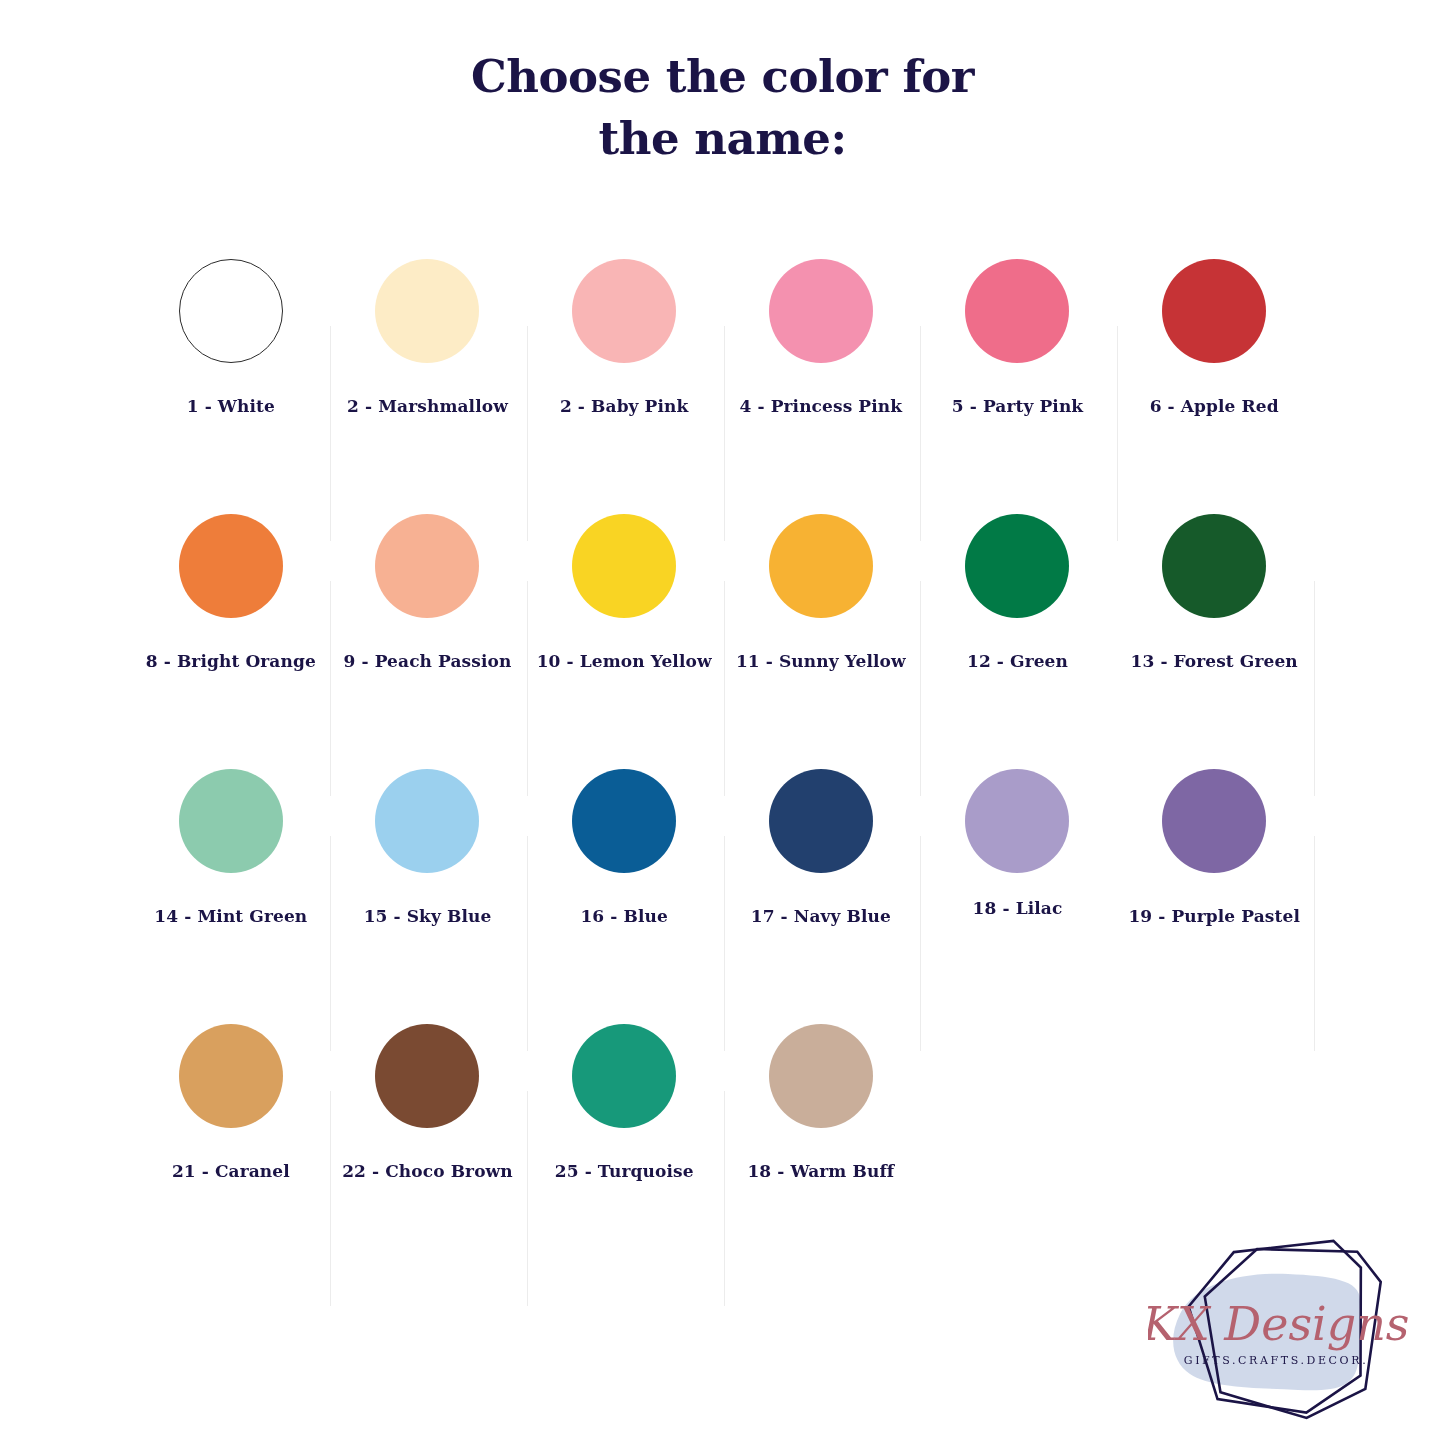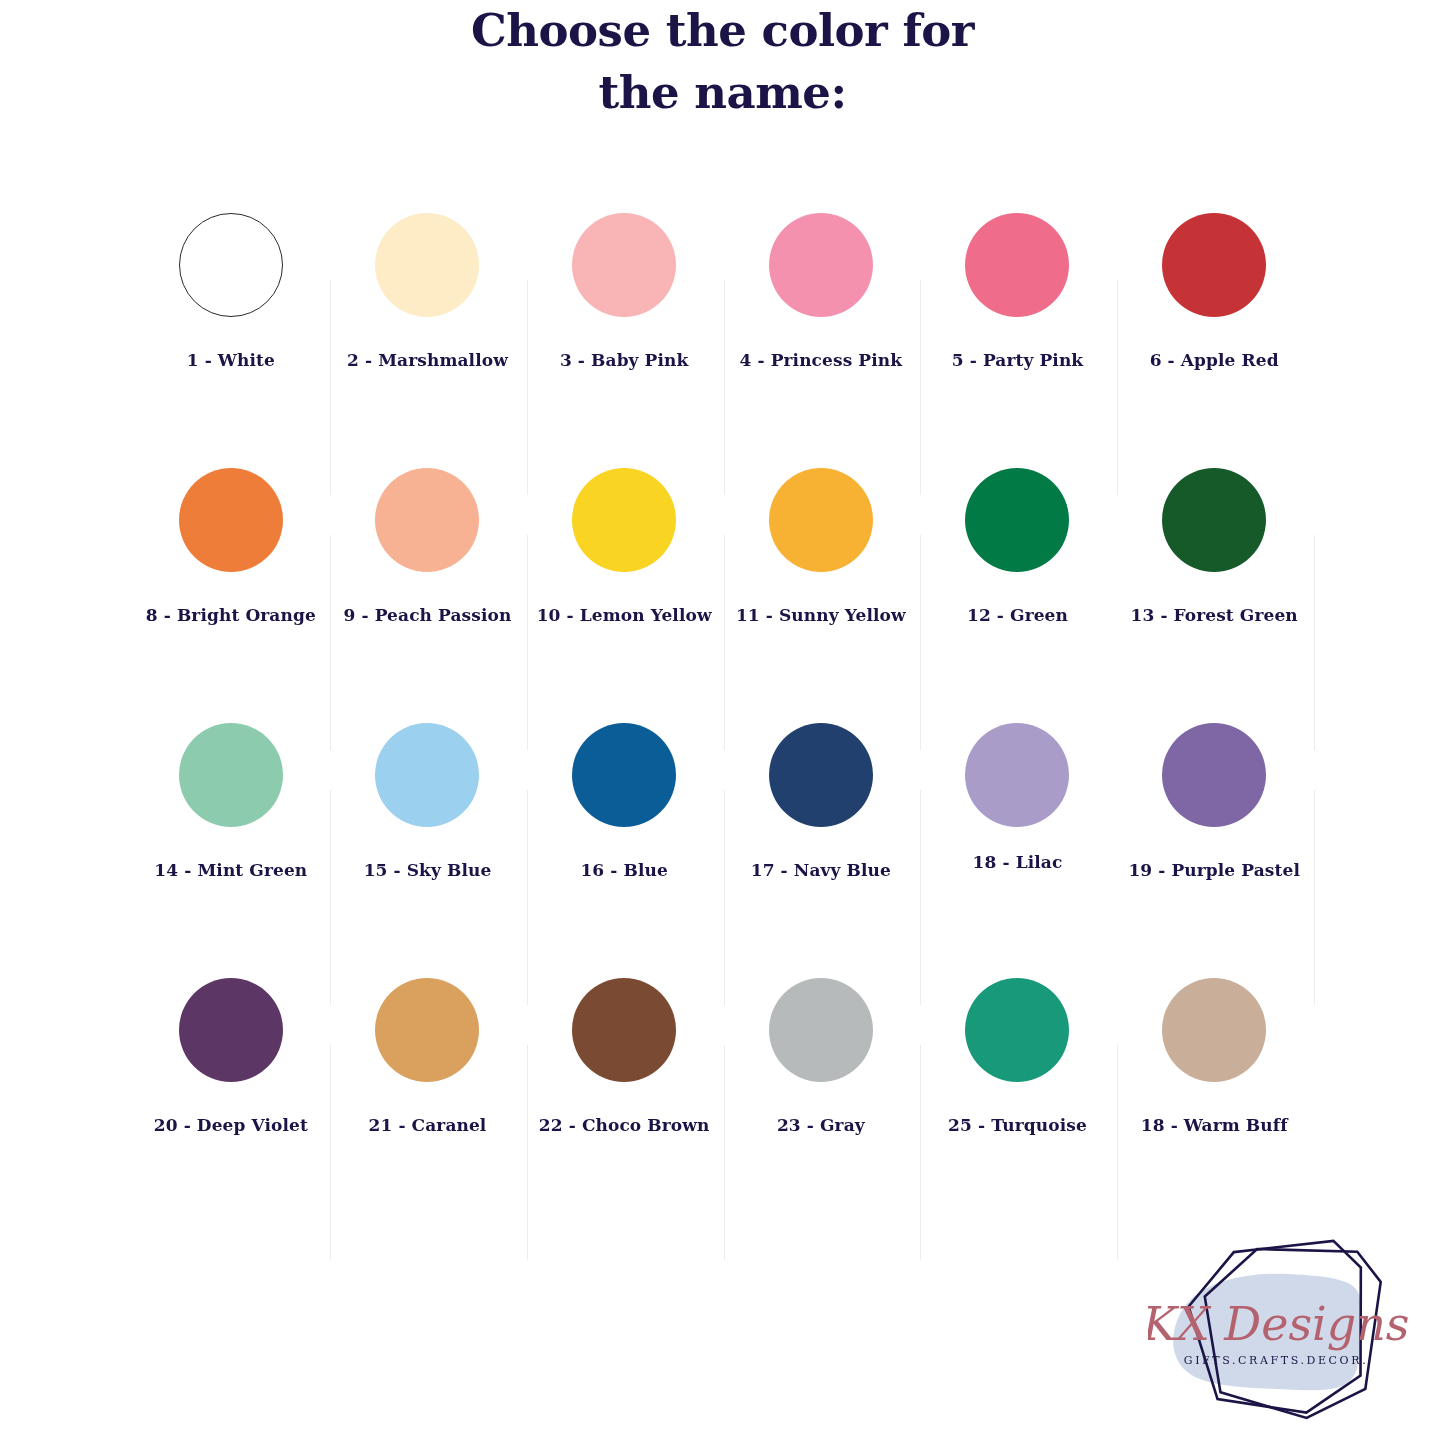--- a/index.html
+++ b/index.html
@@ -11,20 +11,22 @@
     width: 1445px;
     height: 1445px;
     overflow: hidden;
     font-family: "DejaVu Serif", "Liberation Serif", serif;
     position: relative;
   }
 
   
   .title-block {
     text-align: center;
+    padding-top: 14px;
+    margin-top: 32px;
   }
   .title-line {
     font-family: "DejaVu Serif", "Liberation Serif", serif;
     font-weight: 700;
     font-size: 45px;
     line-height: 62px;
     letter-spacing: -0.5px;
     color: #1b1446;
   }
 
@@ -111,21 +113,21 @@
     <div class="cell">
       <div class="swatch-wrap">
         <span class="swatch" style="background: rgb(253, 236, 198);"></span>
       </div>
       <div class="label">2 - Marshmallow</div>
     </div>
     <div class="cell">
       <div class="swatch-wrap">
         <span class="swatch" style="background: rgb(249, 181, 181);"></span>
       </div>
-      <div class="label">3 - Baby Pink</div>
+      <div class="label">2 - Baby Pink</div>
     </div>
     <div class="cell">
       <div class="swatch-wrap">
         <span class="swatch" style="background: rgb(244, 145, 175);"></span>
       </div>
       <div class="label">4 - Princess Pink</div>
     </div>
     <div class="cell">
       <div class="swatch-wrap">
         <span class="swatch" style="background: rgb(239, 109, 138);"></span>
@@ -205,41 +207,29 @@
       <div class="label">18 - Lilac</div>
     </div>
     <div class="cell">
       <div class="swatch-wrap">
         <span class="swatch" style="background: rgb(126, 103, 164);"></span>
       </div>
       <div class="label">19 - Purple Pastel</div>
     </div>
     <div class="cell">
       <div class="swatch-wrap">
-        <span class="swatch" style="background: rgb(92, 54, 100);"></span>
-      </div>
-      <div class="label">20 - Deep Violet</div>
-    </div>
-    <div class="cell">
-      <div class="swatch-wrap">
         <span class="swatch" style="background: rgb(217, 160, 94);"></span>
       </div>
       <div class="label">21 - Caranel</div>
     </div>
     <div class="cell">
       <div class="swatch-wrap">
         <span class="swatch" style="background: rgb(122, 74, 50);"></span>
       </div>
       <div class="label">22 - Choco Brown</div>
-    </div>
-    <div class="cell">
-      <div class="swatch-wrap">
-        <span class="swatch" style="background: rgb(182, 186, 186);"></span>
-      </div>
-      <div class="label">23 - Gray</div>
     </div>
     <div class="cell">
       <div class="swatch-wrap">
         <span class="swatch" style="background: rgb(23, 153, 122);"></span>
       </div>
       <div class="label">25 - Turquoise</div>
     </div>
     <div class="cell no-rule">
       <div class="swatch-wrap">
         <span class="swatch" style="background: rgb(201, 174, 154);"></span>

